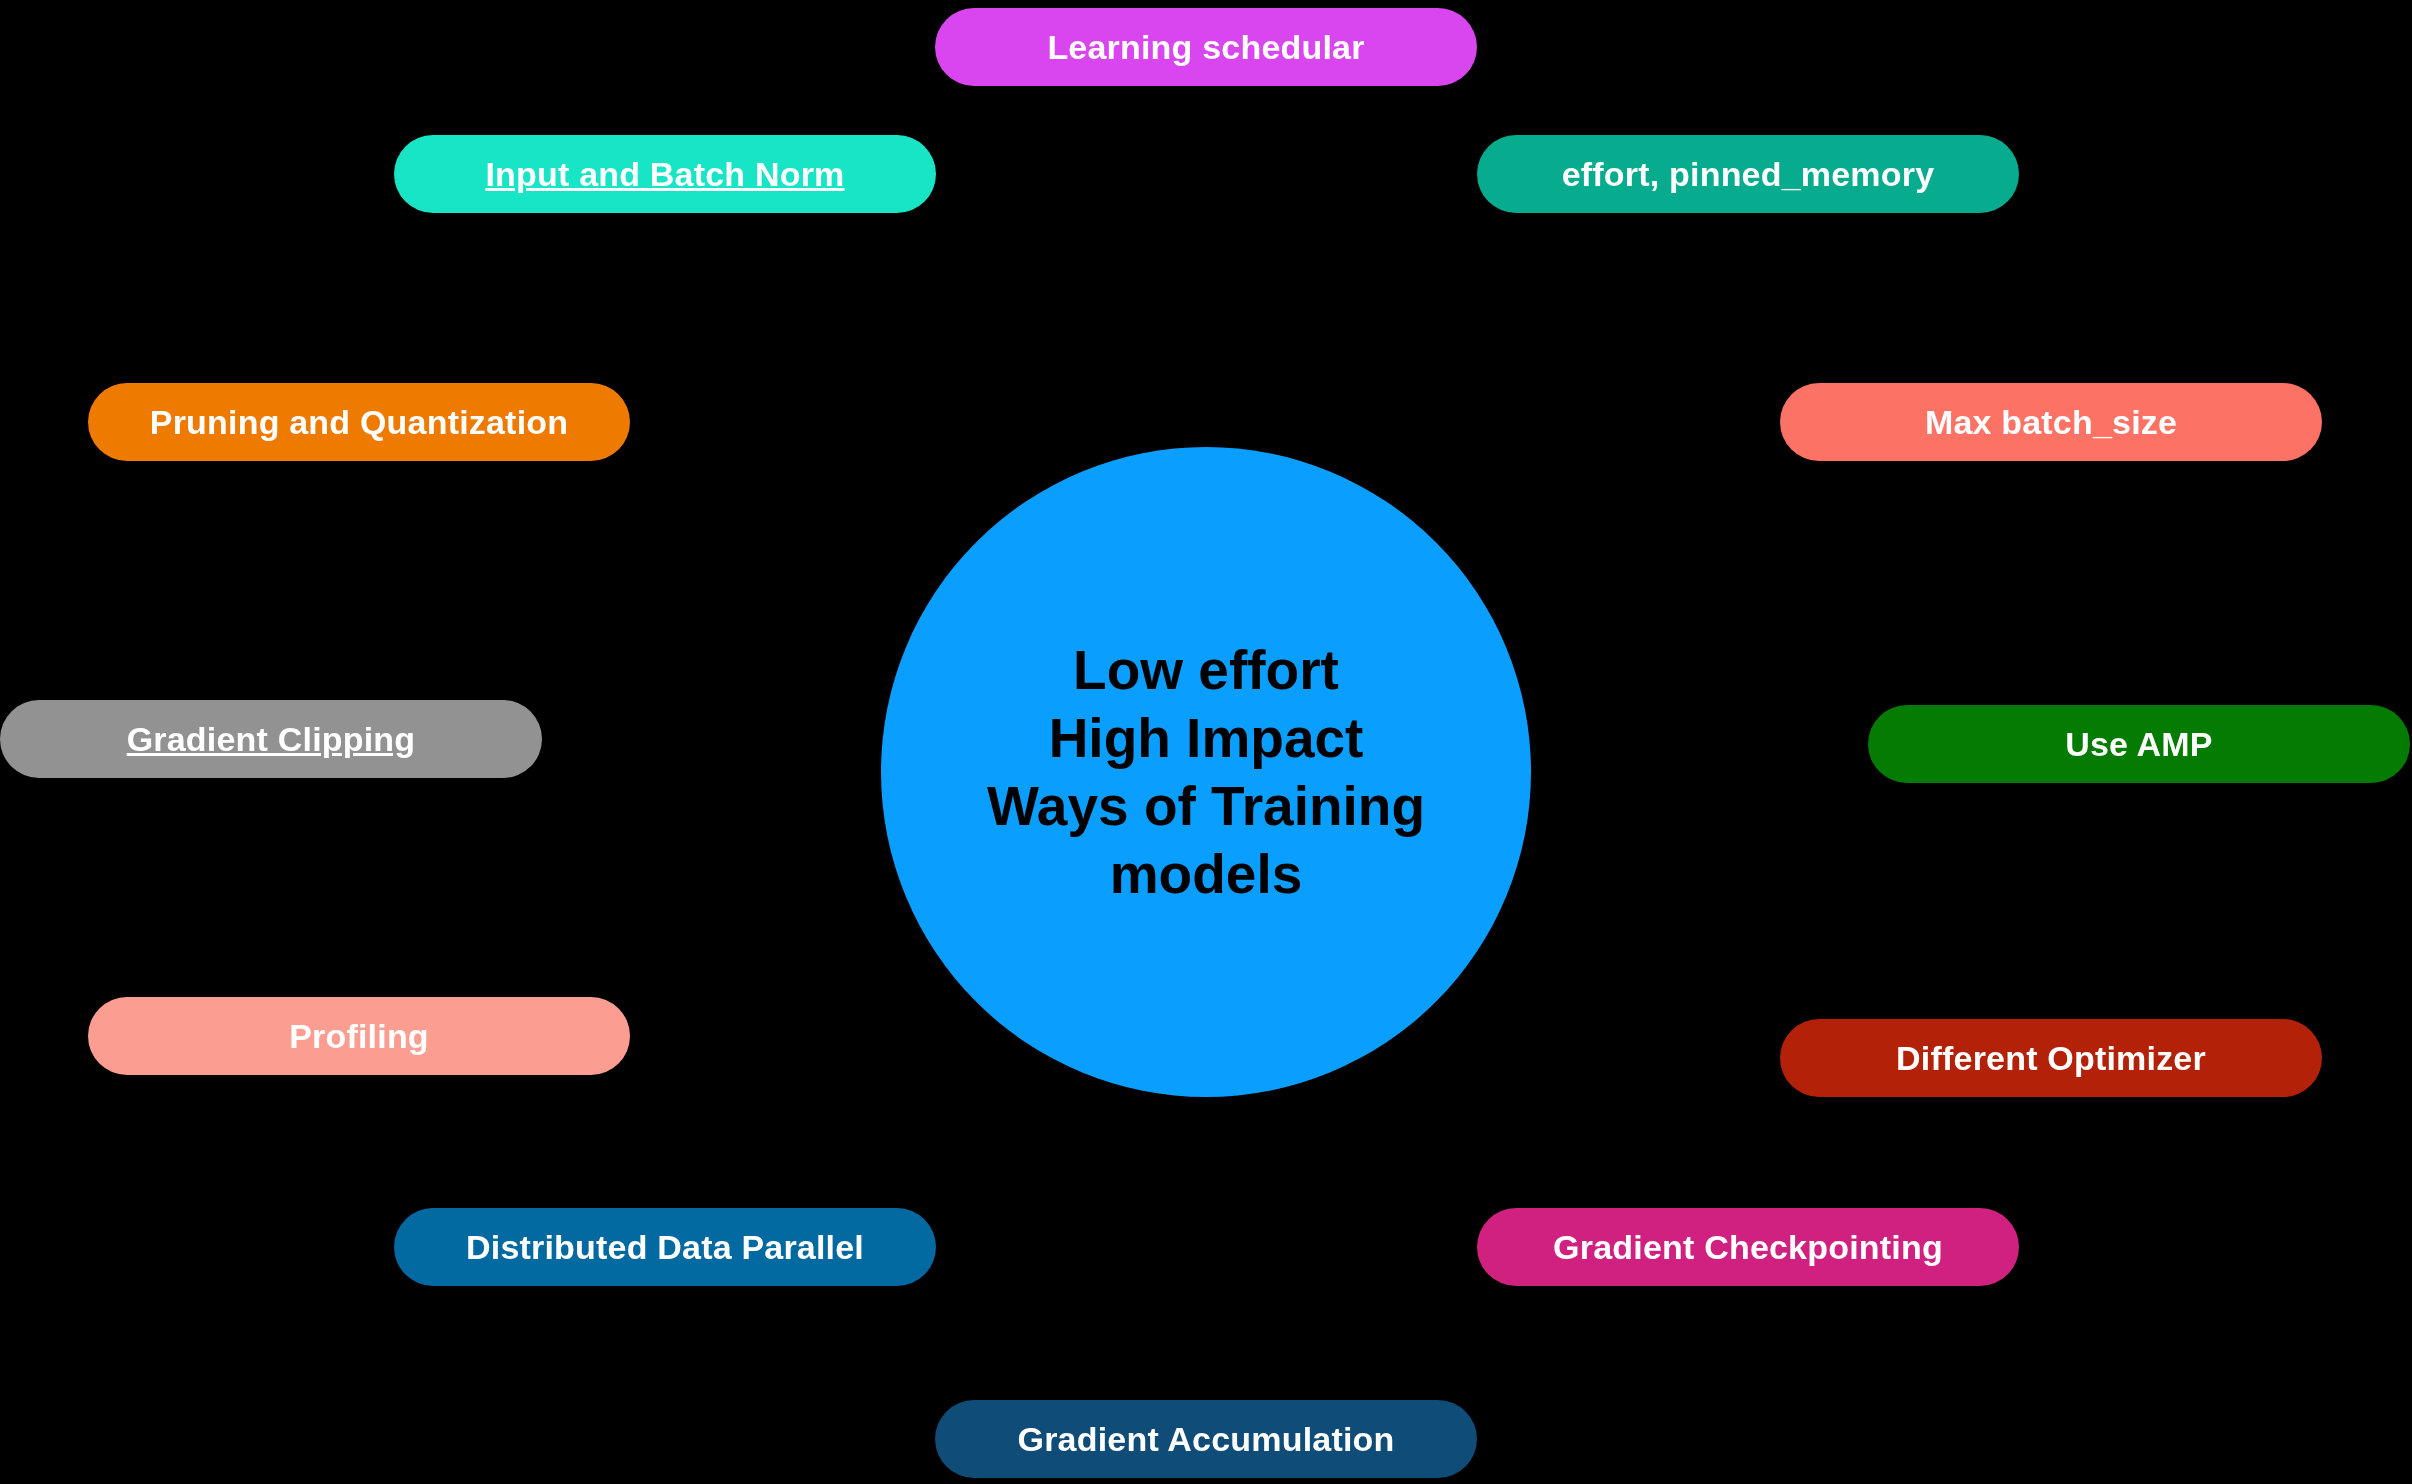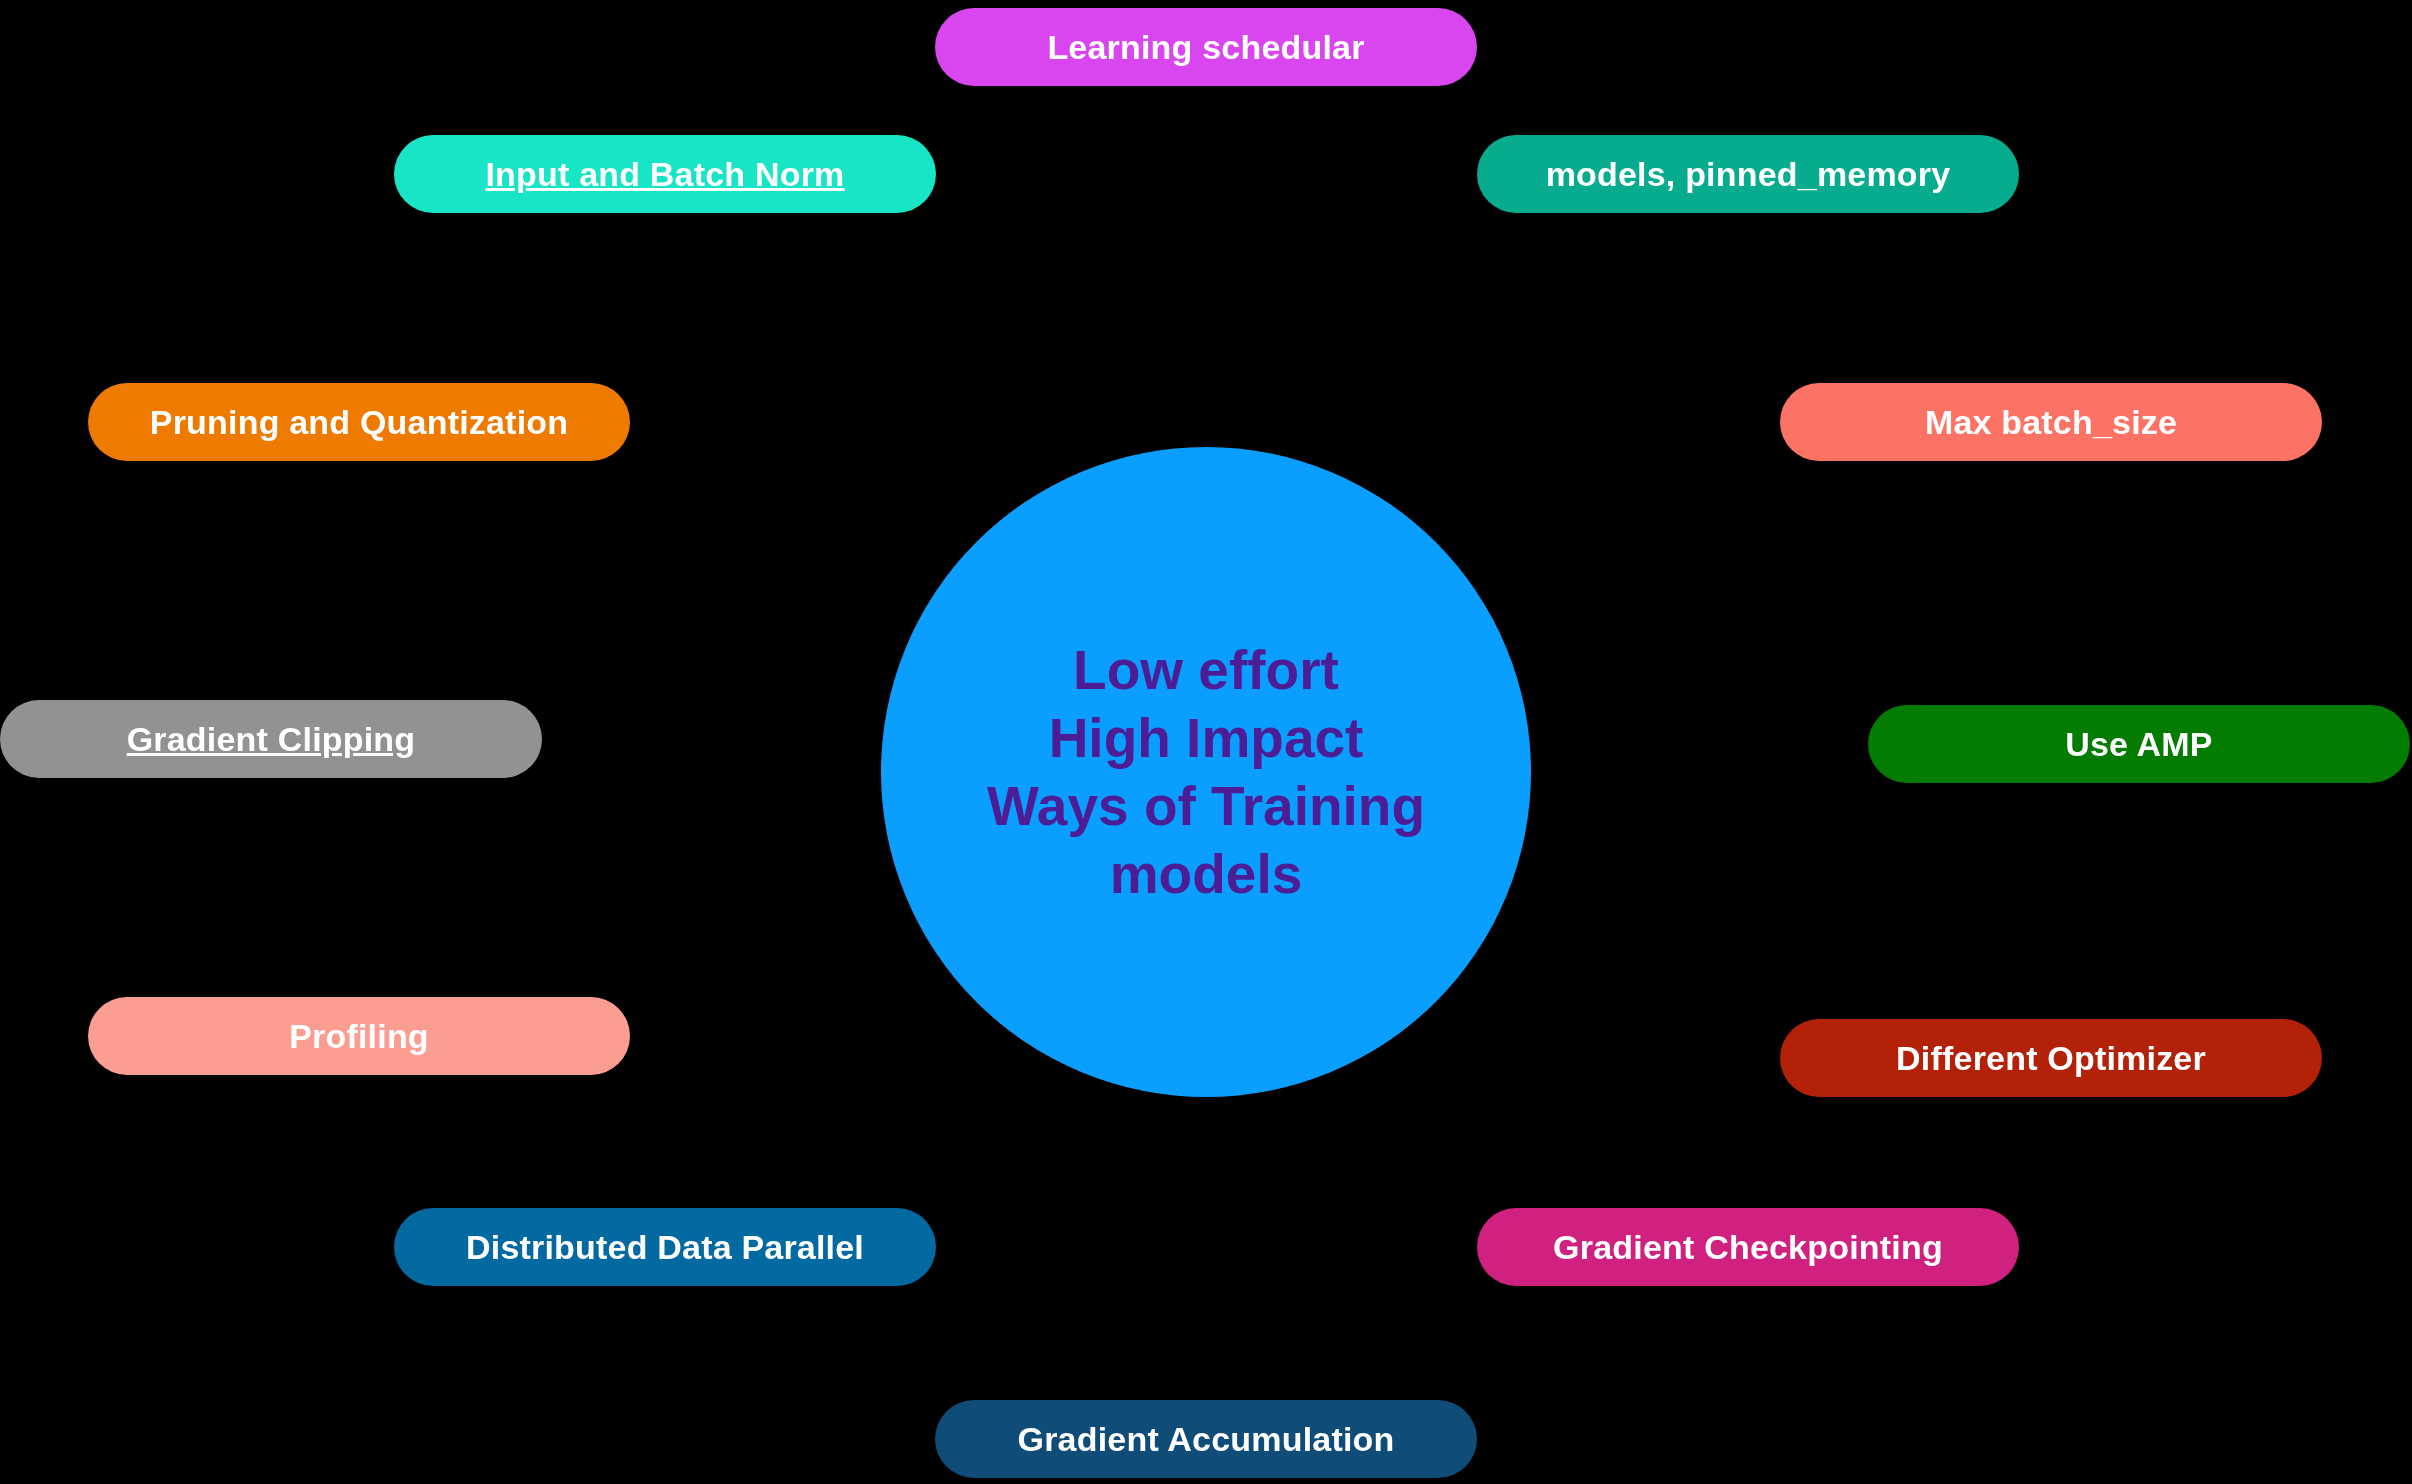--- a/index.html
+++ b/index.html
@@ -33,21 +33,21 @@
     position: absolute;
     left: 881px;
     top: 447px;
     width: 650px;
     height: 650px;
     border-radius: 50%;
     display: flex;
     flex-direction: column;
     align-items: center;
     justify-content: center;
-    color: #4c1d95;
+    color: #000000;
     font-weight: bold;
     font-size: 55px;
     line-height: 1.24;
     text-align: center;
   }
   
   .node-0  { left: 935px;  top: 8px;    }
   .node-1  { left: 394px;  top: 135px; text-decoration: underline;  }
   .node-2  { left: 1477px; top: 135px;  }
   .node-3  { left: 88px;   top: 383px;  }
@@ -67,21 +67,21 @@
 
   <div class="center-circle" style="background-color: rgb(10, 159, 255);">
     <div>Low effort</div>
     <div>High Impact</div>
     <div>Ways of Training</div>
     <div>models</div>
   </div>
 
   <div class="pill node-0" style="background-color: #d946ef;">Learning schedular</div>
   <div class="pill node-1" style="background-color: rgb(24, 229, 197);">Input and Batch Norm</div>
-  <div class="pill node-2" style="background-color: rgb(7, 171, 142);">models, pinned_memory</div>
+  <div class="pill node-2" style="background-color: rgb(7, 171, 142);">effort, pinned_memory</div>
   <div class="pill node-3" style="background-color: rgb(238, 122, 0);">Pruning and Quantization</div>
   <div class="pill node-4" style="background-color: rgb(252, 114, 101);">Max batch_size</div>
   <div class="pill node-5" style="background-color: rgb(146, 146, 146); text-decoration: underline;">Gradient Clipping</div>
   <div class="pill node-6" style="background-color: rgb(4, 124, 2);">Use AMP</div>
   <div class="pill node-7" style="background-color: rgb(251, 157, 144); margin-top: 43px;">Profiling</div>
   <div class="pill node-8" style="background-color: rgb(180, 33, 9);">Different Optimizer</div>
   <div class="pill node-9" style="background-color: #0369a1;">Distributed Data Parallel</div>
   <div class="pill node-10" style="background-color: rgb(208, 33, 128);">Gradient Checkpointing</div>
   <div class="pill node-11" style="background-color: rgb(15, 76, 119);">Gradient Accumulation</div>
 

